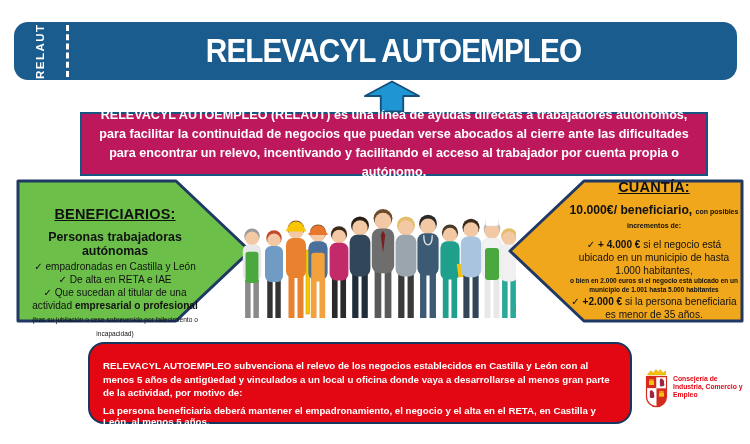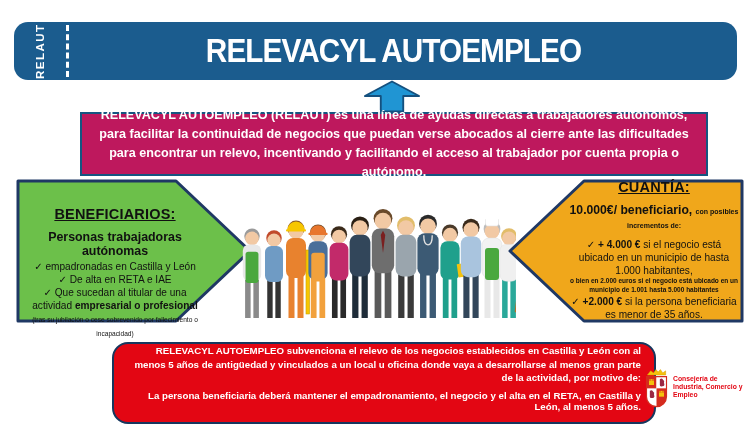--- a/index.html
+++ b/index.html
@@ -69,21 +69,21 @@
   .y-item { font-size:10.1px; line-height:1.3; margin-top:1px; }
   .y-note { display:block; font-size:6.5px; font-weight:bold; line-height:1.25; }
 
   
   .people { position:absolute; left:236px; top:182px; width:280px; height:140px; }
 
   
   .redbox {
     position:absolute; left:88px; top:342px; width:544px; height:82px;
     background:#E30613; border:2.5px solid #17375E; border-radius:16px;
-    box-sizing:border-box; color:#fff; text-align:right; padding:0 13px 6px;margin-left:24px;
+    box-sizing:border-box; color:#fff; text-align:left; padding:15px 13px 6px;
   }
   .red-intro { font-size:9.7px; font-weight:bold; line-height:1.4; }
   .red-check { font-size:8.1px; line-height:1.45; margin-top:4px; }
   .red-footer { font-size:9.7px; font-weight:bold; margin-top:5px; }
 
   
   .logo { position:absolute; left:644px; top:364px; width:104px; display:flex; }
   .logo-shield { width:25px; height:52px; flex:0 0 auto; }
   .logo-text { margin-left:4px; padding-top:9px; }
   .logo-org { font-weight:bold; font-size:10.5px; color:#1a1a1a; line-height:1.08; }

